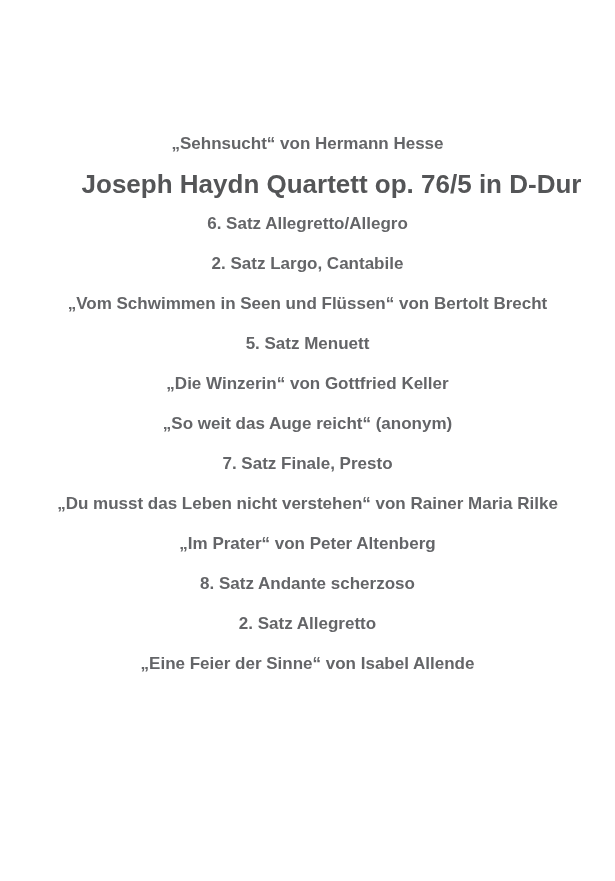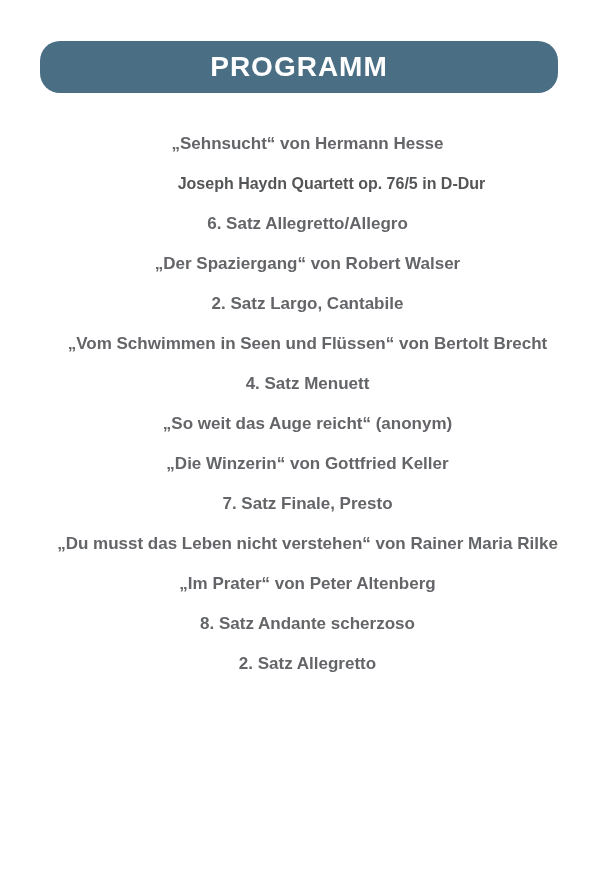--- a/index.html
+++ b/index.html
@@ -48,42 +48,39 @@
     text-align: left;
     white-space: nowrap;
   }
   .program-line.reading,
   .program-line.movement {
     font-size: 17px;
     font-weight: bold;
     color: var(--body-fg, #646568);
   }
   .program-line.heading {
-    font-size: 16px;
+    font-size: 26px;
     font-weight: bold;
     color: var(--heading-fg, #545557);
     padding-left: 48px;
   }
 </style>
 </head>
 <body>
 
 <div class="page">
-  <div class="header-banner">
-    <span class="header-title">PROGRAMM</span>
-  </div>
   <div class="program-list">
       <div class="program-line reading">„Sehnsucht“ von Hermann Hesse</div>
       <div class="program-line heading">Joseph Haydn Quartett op. 76/5 in D-Dur</div>
       <div class="program-line movement">6. Satz Allegretto/Allegro</div>
-      <div class="program-line reading">„Der Spaziergang“ von Robert Walser</div>
       <div class="program-line movement">2. Satz Largo, Cantabile</div>
       <div class="program-line reading">„Vom Schwimmen in Seen und Flüssen“ von Bertolt Brecht</div>
-      <div class="program-line movement">4. Satz Menuett</div>
+      <div class="program-line movement">5. Satz Menuett</div>
+      <div class="program-line reading">„Die Winzerin“ von Gottfried Keller</div>
       <div class="program-line reading">„So weit das Auge reicht“ (anonym)</div>
-      <div class="program-line reading">„Die Winzerin“ von Gottfried Keller</div>
       <div class="program-line movement">7. Satz Finale, Presto</div>
       <div class="program-line reading">„Du musst das Leben nicht verstehen“ von Rainer Maria Rilke</div>
       <div class="program-line reading">„Im Prater“ von Peter Altenberg</div>
       <div class="program-line movement">8. Satz Andante scherzoso</div>
       <div class="program-line movement">2. Satz Allegretto</div>
+      <div class="program-line reading">„Eine Feier der Sinne“ von Isabel Allende</div>
     </div>
 </div>
 
 </body></html>

